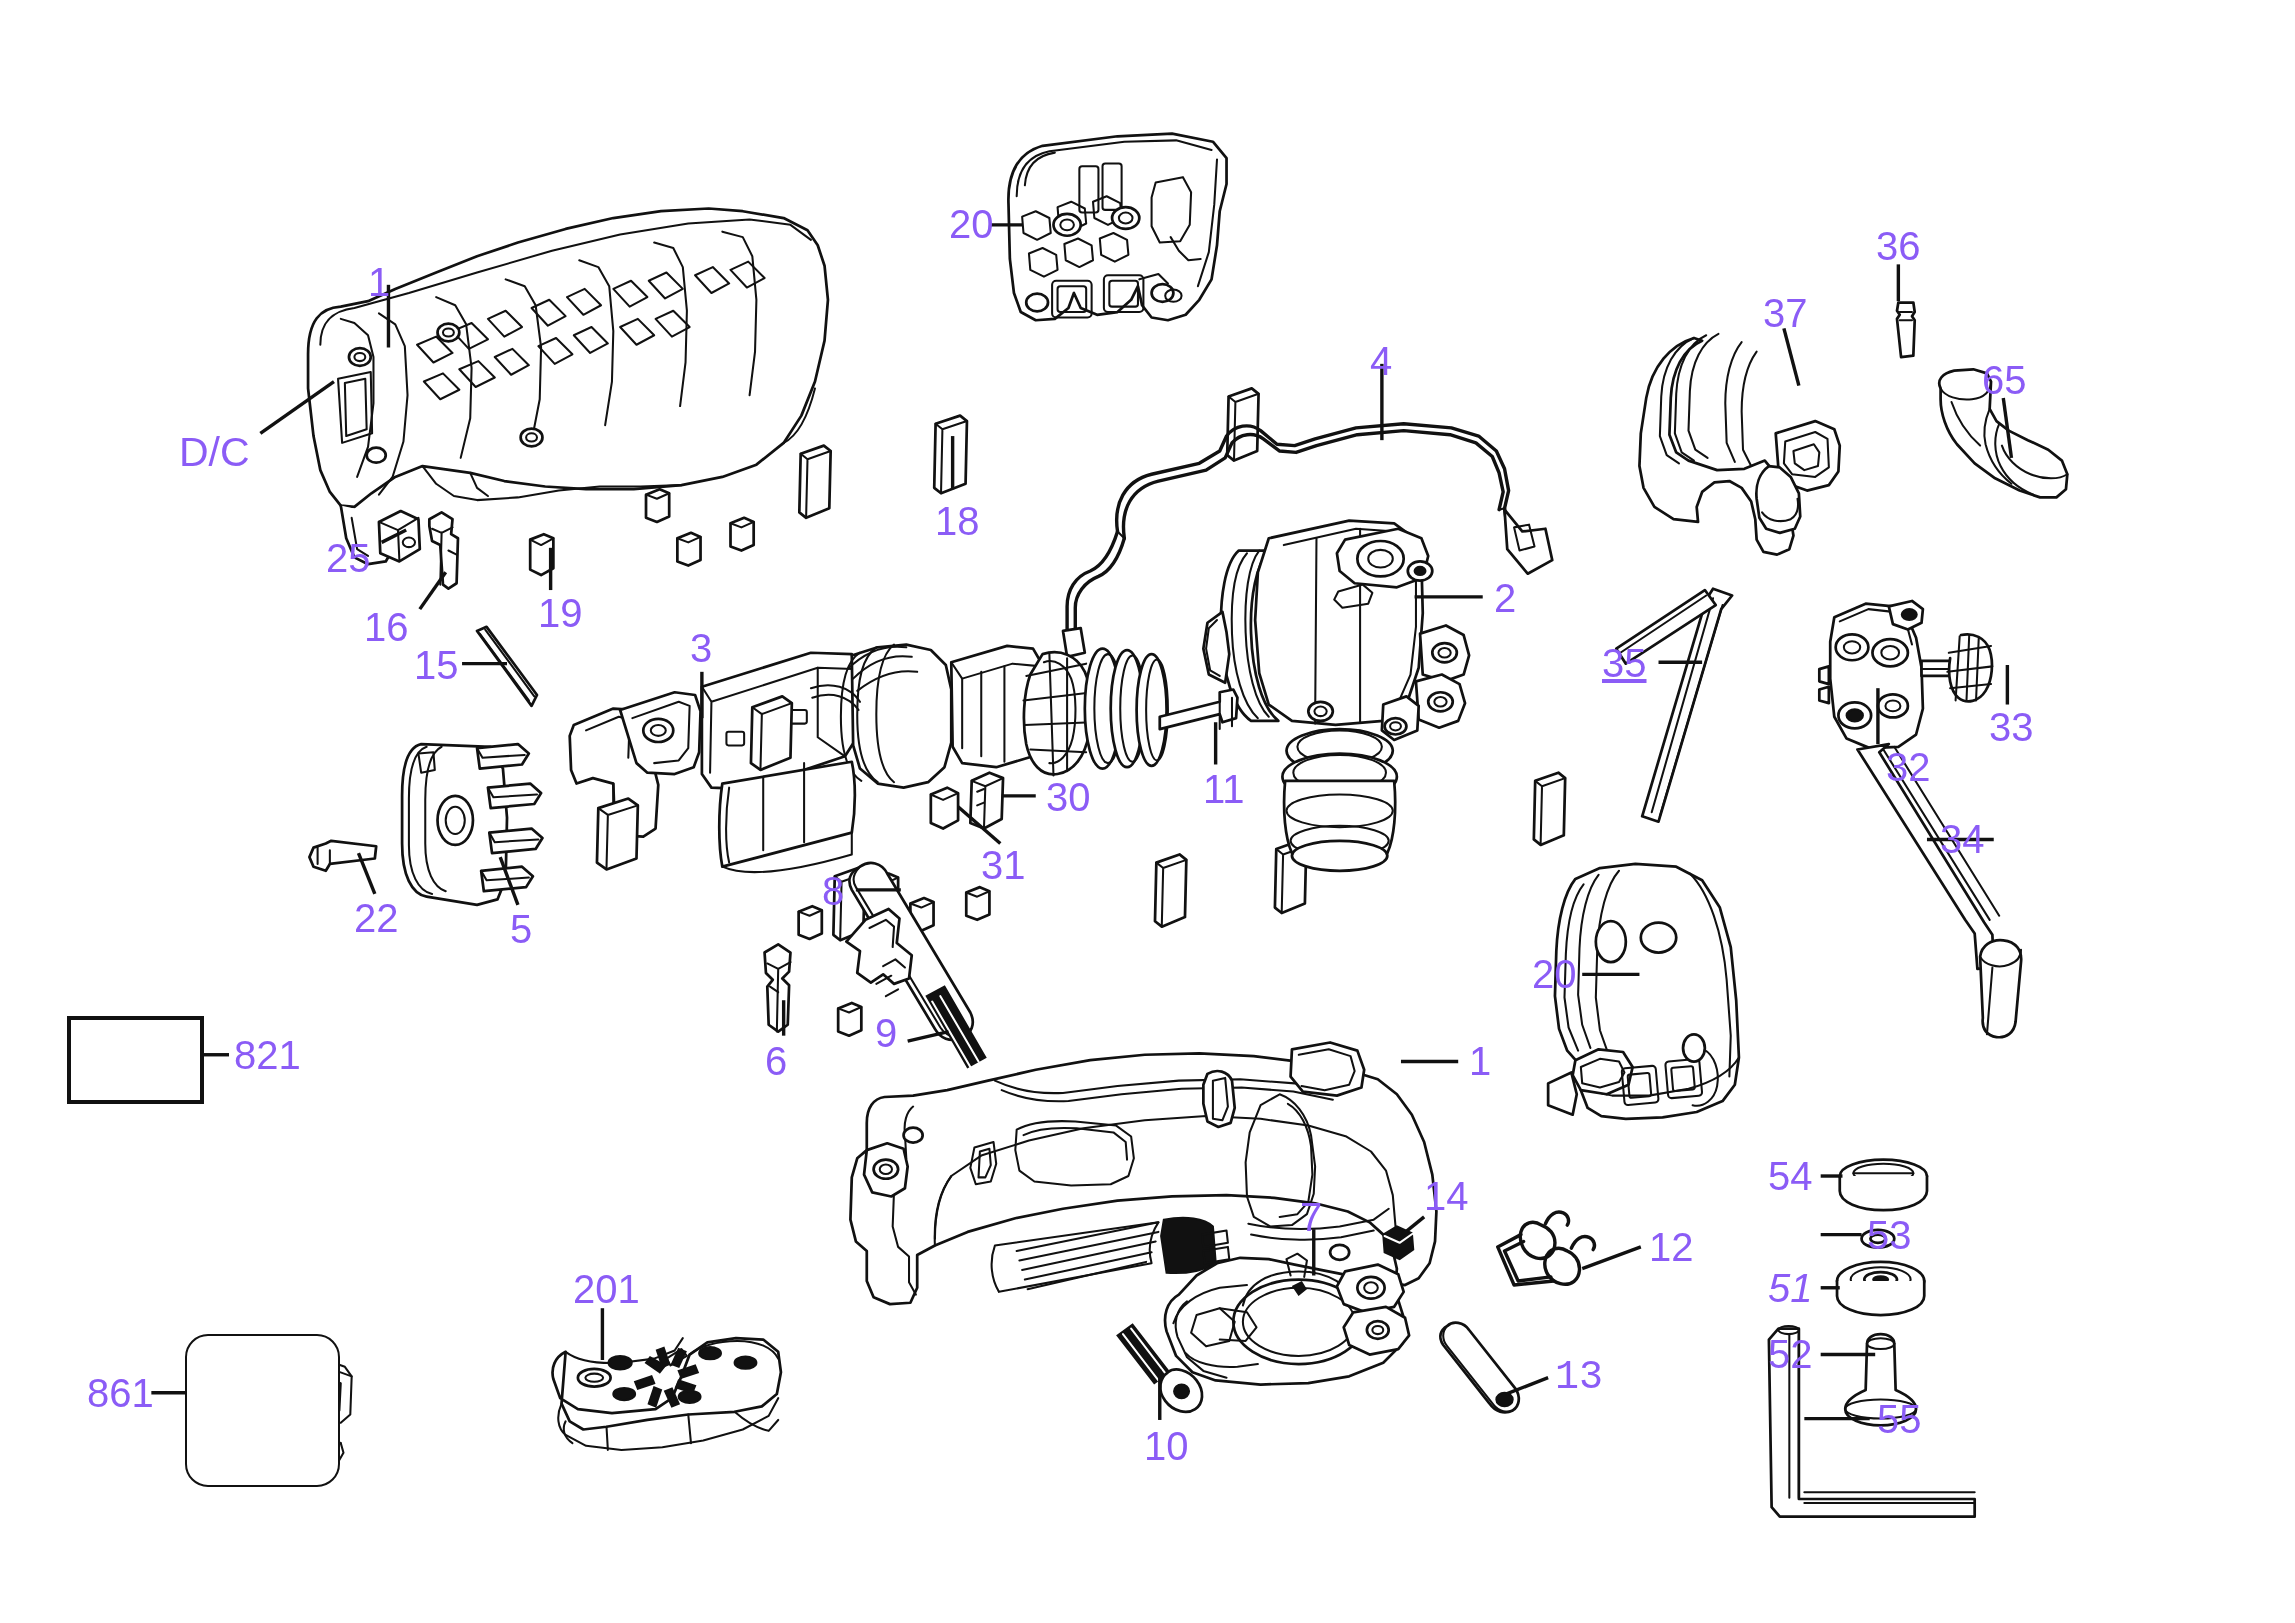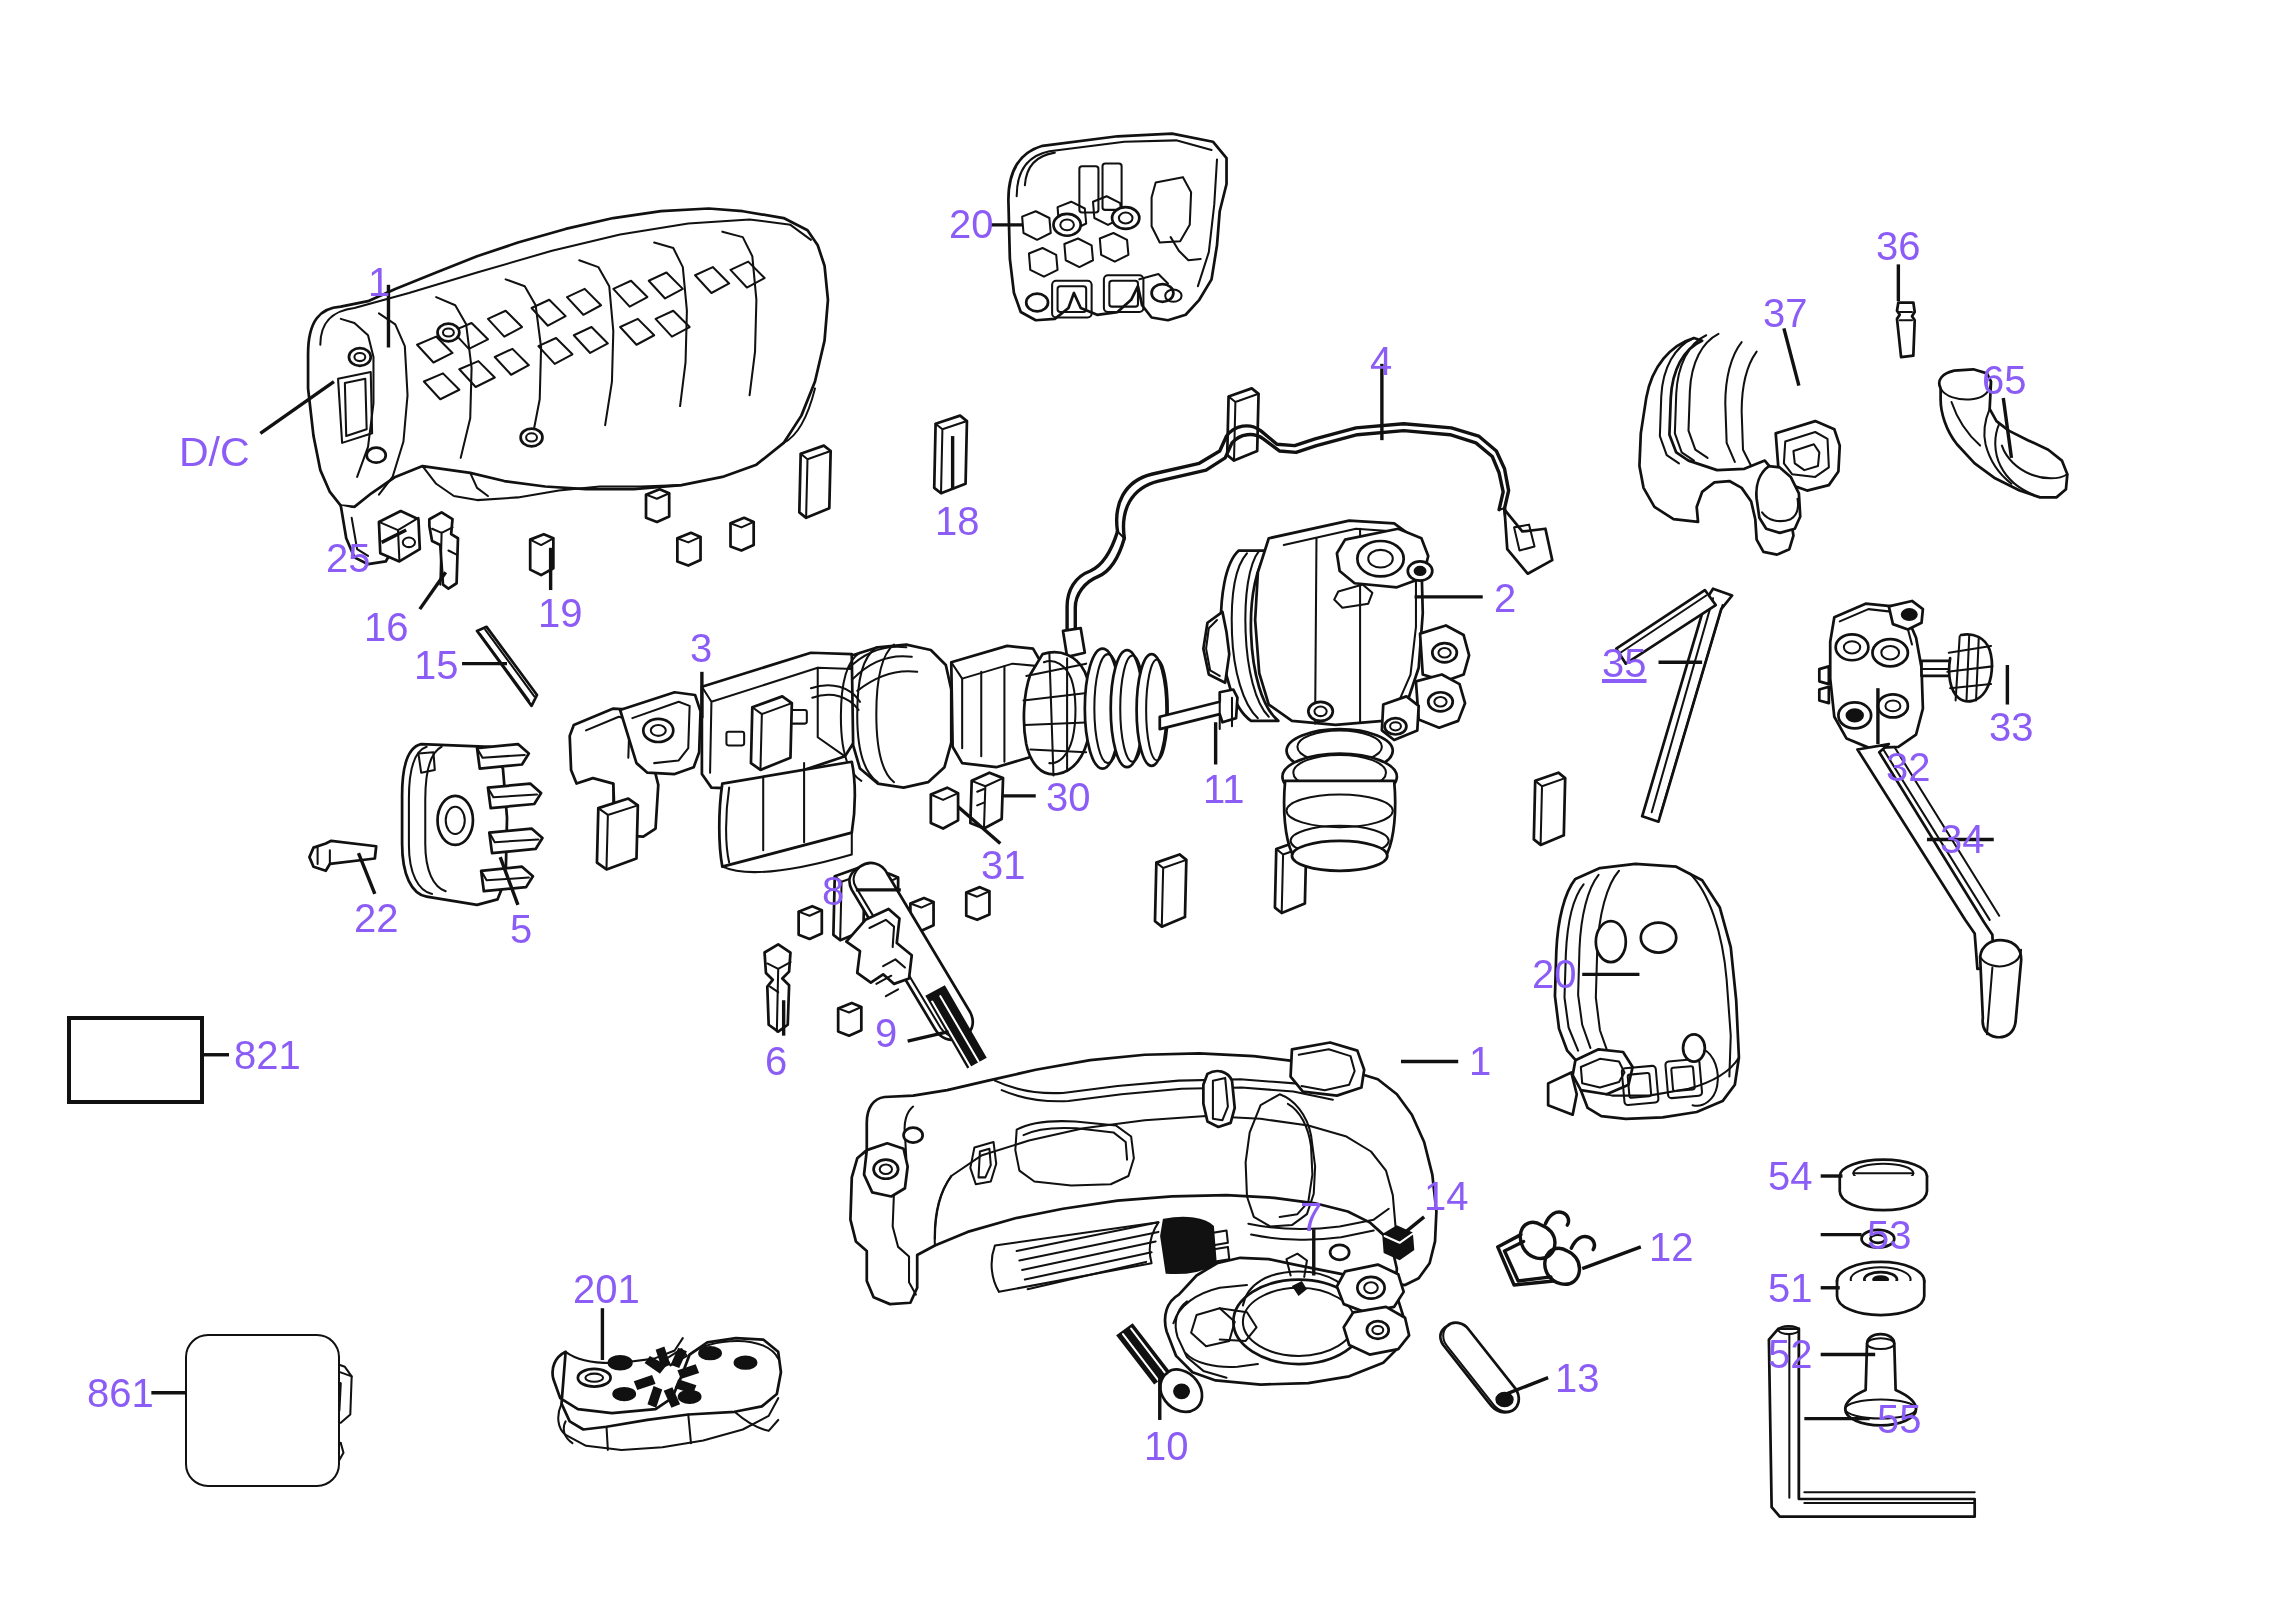--- a/index.html
+++ b/index.html
@@ -722,22 +722,22 @@
   <div class="lbl" style="left:875px;top:1013px;">9</div>
   <div class="lbl" style="left:765px;top:1041px;">6</div>
   <div class="lbl" style="left:1532px;top:954px;">20</div>
   <div class="lbl" style="left:1469px;top:1041px;">1</div>
   <div class="lbl" style="left:234px;top:1035px;">821</div>
   <div class="lbl" style="left:1300px;top:1197px;">7</div>
   <div class="lbl" style="left:1424px;top:1176px;">14</div>
   <div class="lbl" style="left:1649px;top:1227px;">12</div>
   <div class="lbl" style="left:1768px;top:1156px;">54</div>
   <div class="lbl" style="left:1819px;top:1215px;margin-left:48px;">53</div>
-  <div class="lbl" style="left:1768px;top:1268px;">51</div>
+  <div class="lbl" style="left:1768px;top:1268px;font-style:italic;">51</div>
   <div class="lbl" style="left:1768px;top:1334px;">52</div>
   <div class="lbl" style="left:573px;top:1269px;">201</div>
   <div class="lbl" style="left:1144px;top:1426px;">10</div>
-  <div class="lbl" style="left:1555px;top:1358px;">13</div>
+  <div class="lbl" style="left:1555px;top:1358px;font-family:Liberation Mono, monospace;">13</div>
   <div class="lbl" style="left:1877px;top:1399px;">55</div>
   <div class="lbl" style="left:87px;top:1373px;">861</div>
 
 </div>
 
 
 </body></html>

